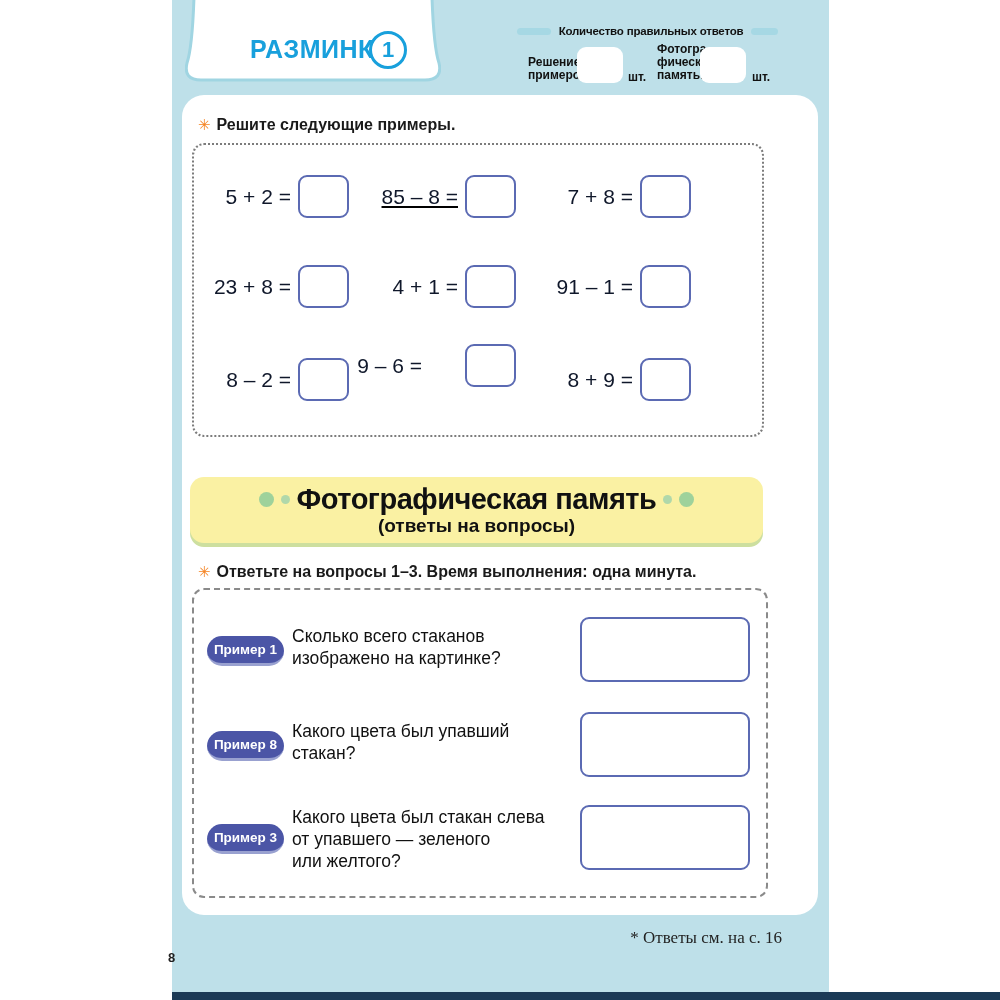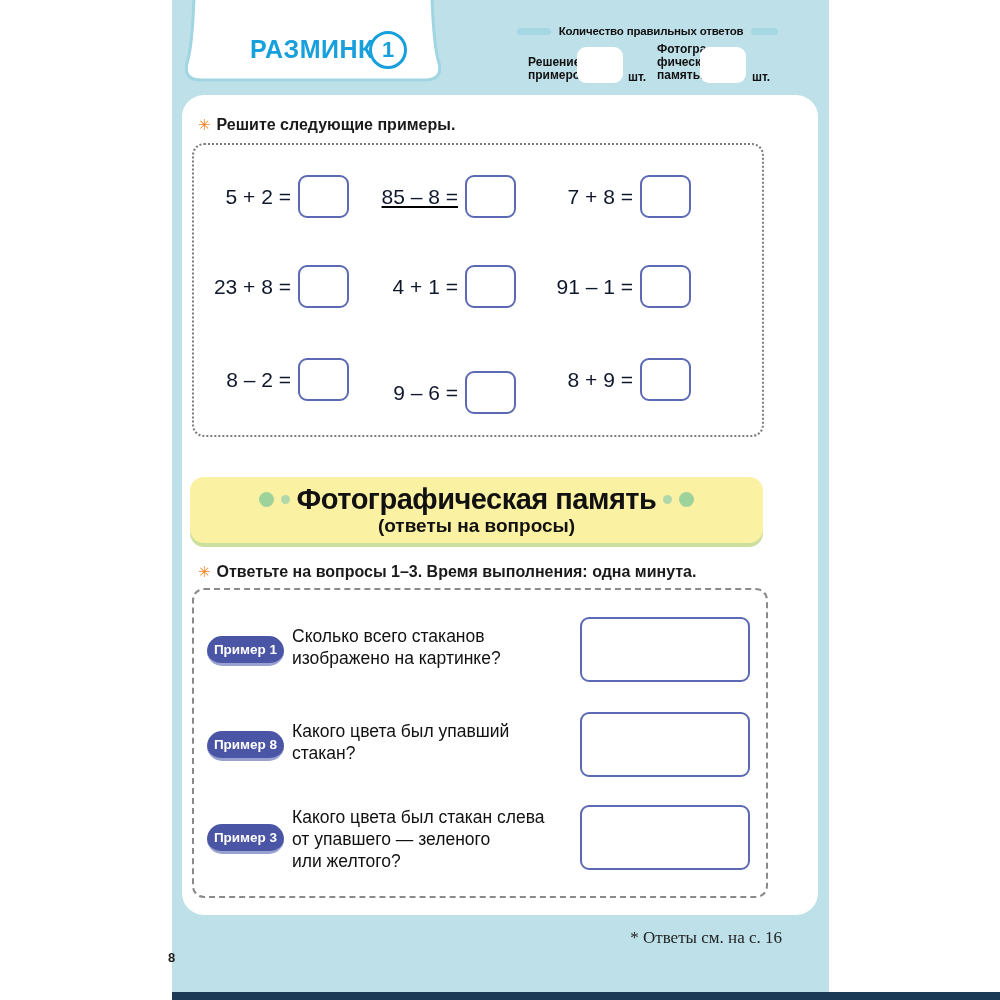--- a/index.html
+++ b/index.html
@@ -129,21 +129,21 @@
     <span class="eq-box"></span>
   </div>
   <div class="eq-cell" style="left:511px; top:265px;">
     <span class="eq-label">91 – 1 =</span>
     <span class="eq-box"></span>
   </div>
   <div class="eq-cell" style="left:169px; top:358px;">
     <span class="eq-label">8 – 2 =</span>
     <span class="eq-box"></span>
   </div>
-  <div class="eq-cell" style="left:336px; top:371px;">
+  <div class="eq-cell" style="left:336px; top:344px;gap:36px;">
     <span class="eq-label">9 – 6 =</span>
     <span class="eq-box"></span>
   </div>
   <div class="eq-cell" style="left:511px; top:358px;">
     <span class="eq-label">8 + 9 =</span>
     <span class="eq-box"></span>
   </div>
 
   <div class="banner">
     <div class="banner-title-row">

